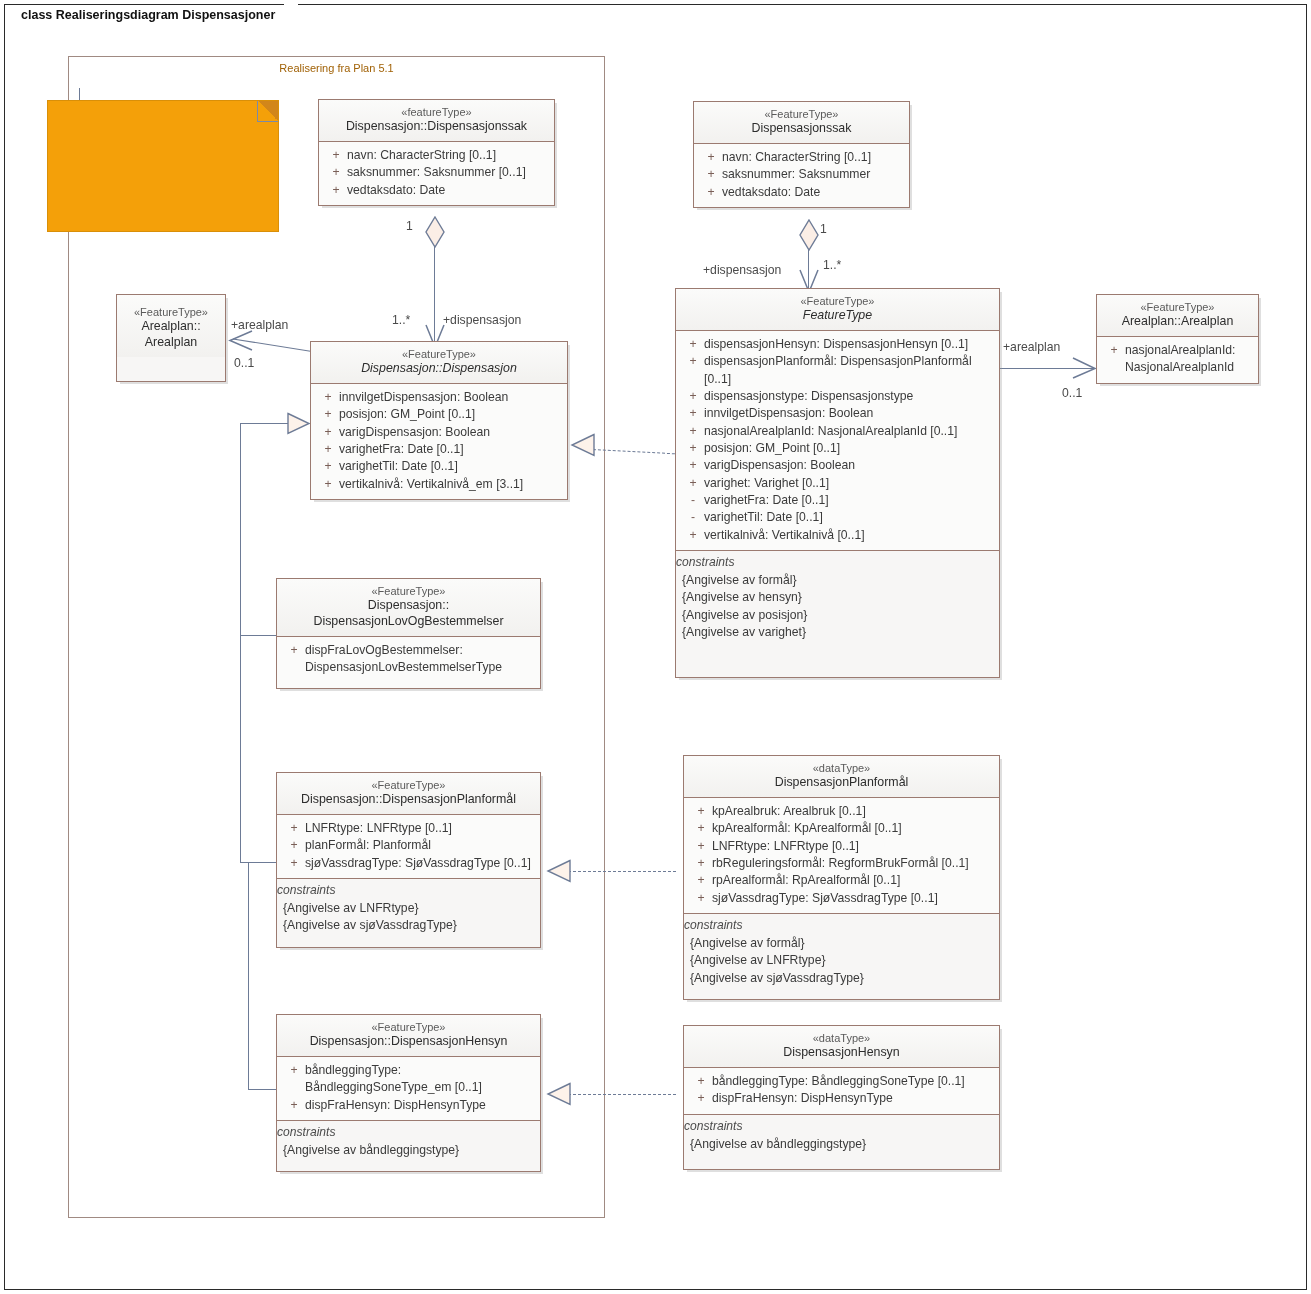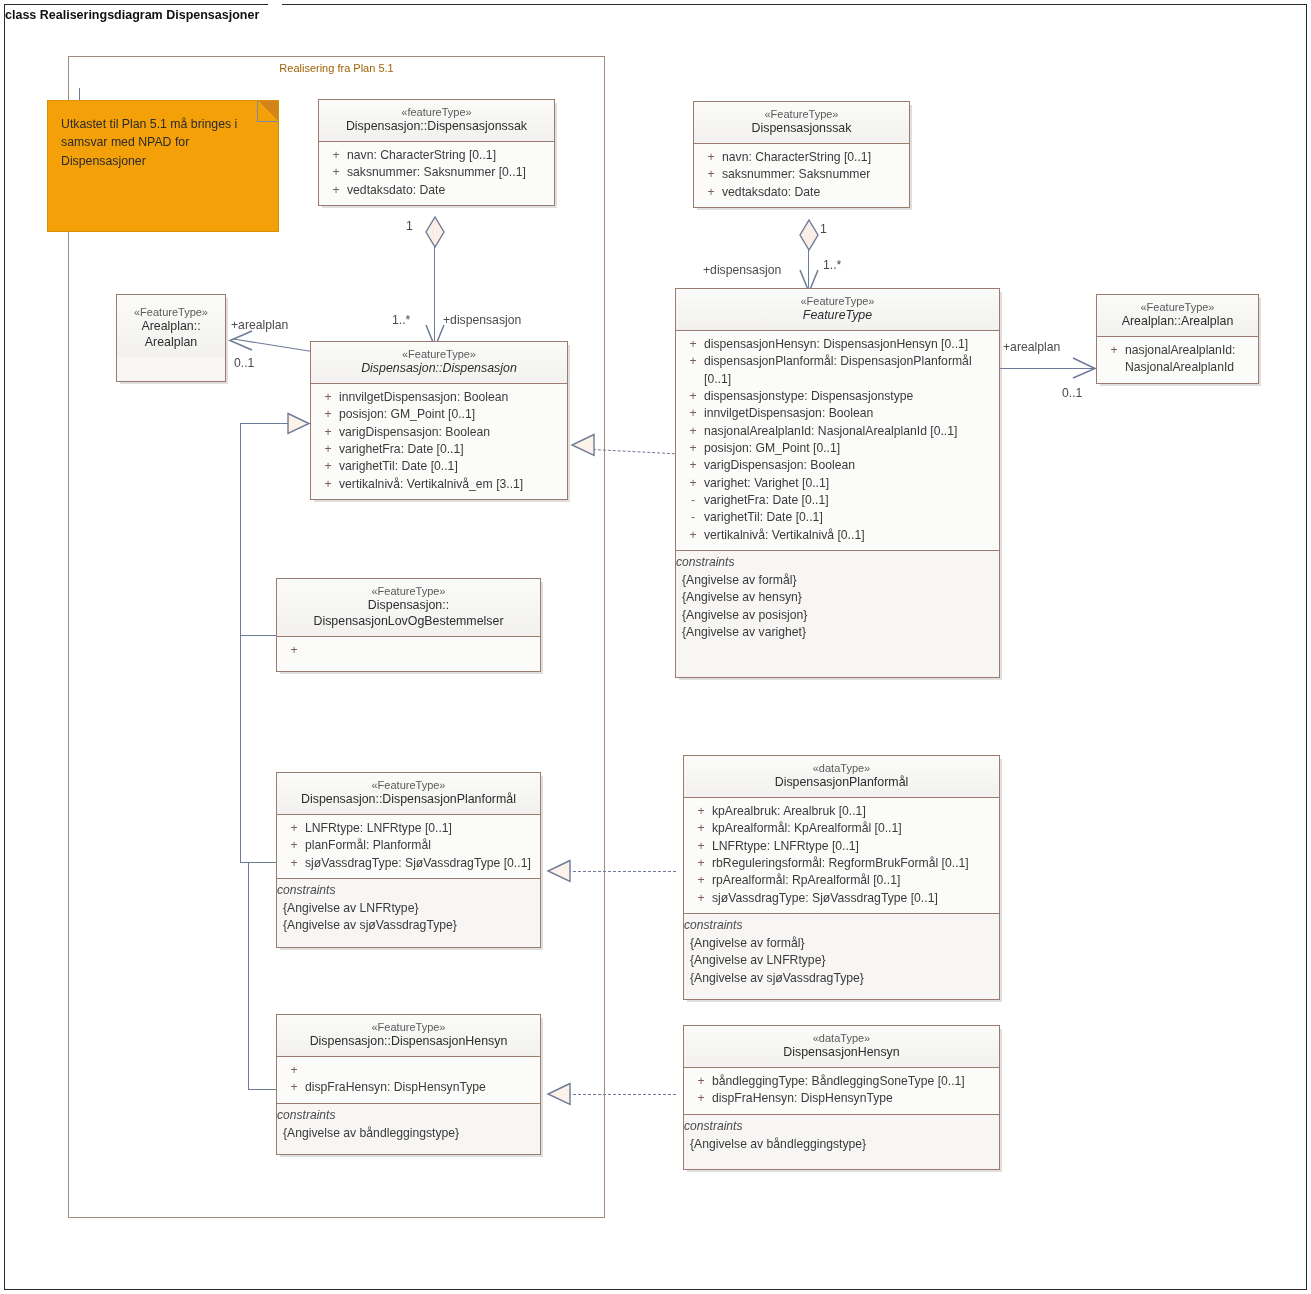--- a/index.html
+++ b/index.html
@@ -11,21 +11,21 @@
   }
 
   
   #diagram-frame {
     position:absolute; left:4px; top:4px; width:1303px; height:1286px;
     border:1.5px solid #2a2a2a; background:#fff;
   }
   #diagram-tab {
     position:absolute; left:4px; top:4px; height:26px;
     border:1.5px solid #2a2a2a; border-bottom:none;
-    background:#fff; padding:3px 10px 0 0;
+    background:#fff; padding:3px 10px 0 16px;
     font-size:12.5px; font-weight:bold; color:#111;
     white-space:nowrap;
   }
   #diagram-tab .corner {
     position:absolute; right:-13px; top:-1.5px; width:14px; height:27px;
     overflow:hidden;
   }
   #diagram-tab .corner::before {
     content:""; position:absolute; left:-14px; top:0;
     width:28px; height:27px; border-right:1.5px solid #2a2a2a;
@@ -130,21 +130,20 @@
   <span class="corner"></span>
 </div>
 <div id="tab-underline-mask" style="width:270px;"></div>
 
 <div id="package-frame"></div>
 <div id="package-title">Realisering fra Plan 5.1</div>
 
 <div id="note-stem"></div>
 <div id="note">
   <div class="fold"></div>
-  <div class="note-text">Utkastet til Plan 5.1 må bringes i samsvar med NPAD for Dispensasjoner</div>
 </div>
 
 <div class="ln v" style="left:434px; top:245px; height:100px;"></div>
 <div class="diamond" style="left:424px; top:216px;">
   <svg width="22" height="32" viewBox="0 0 22 32">
       <polygon points="11,1 20,16 11,31 2,16" fill="#fbeee6" stroke="#6d7b96" stroke-width="1.4"></polygon>
     </svg>
 </div>
 <div class="oarrow" style="left:424px; top:323px;">
   <svg width="22" height="26" viewBox="0 0 22 26">
@@ -384,20 +383,21 @@
 
 <div class="uml" style="left:276px; top:578px; width:265px;">
   <div class="hdr">
     <div class="stereo">«FeatureType»</div>
     <div class="cname">Dispensasjon::</div>
     <div class="cname">DispensasjonLovOgBestemmelser</div>
   </div>
   <div class="sep attrs" style="padding-bottom:12px;">
     <div class="attr">
       <span class="vis">+</span>
+      <span class="sig" style="white-space:normal; max-width:222px;">dispFraLovOgBestemmelser: DispensasjonLovBestemmelserType</span>
     </div>
   </div>
 </div>
 
 <div class="uml" style="left:276px; top:772px; width:265px;">
   <div class="hdr">
     <div class="stereo">«FeatureType»</div>
     <div class="cname">Dispensasjon::DispensasjonPlanformål</div>
   </div>
   <div class="sep attrs">
@@ -465,20 +465,21 @@
 </div>
 
 <div class="uml" style="left:276px; top:1014px; width:265px;">
   <div class="hdr">
     <div class="stereo">«FeatureType»</div>
     <div class="cname">Dispensasjon::DispensasjonHensyn</div>
   </div>
   <div class="sep attrs">
     <div class="attr">
       <span class="vis">+</span>
+      <span class="sig" style="white-space:normal; max-width:200px;">båndleggingType: BåndleggingSoneType_em [0..1]</span>
     </div>
     <div class="attr">
       <span class="vis">+</span>
       <span class="sig">dispFraHensyn: DispHensynType</span>
     </div>
   </div>
   <div class="sep" style="padding-bottom:12px;">
     <div class="constraints-hdr">constraints</div>
     <div class="cons">
       <div>{Angivelse av båndleggingstype}</div>

